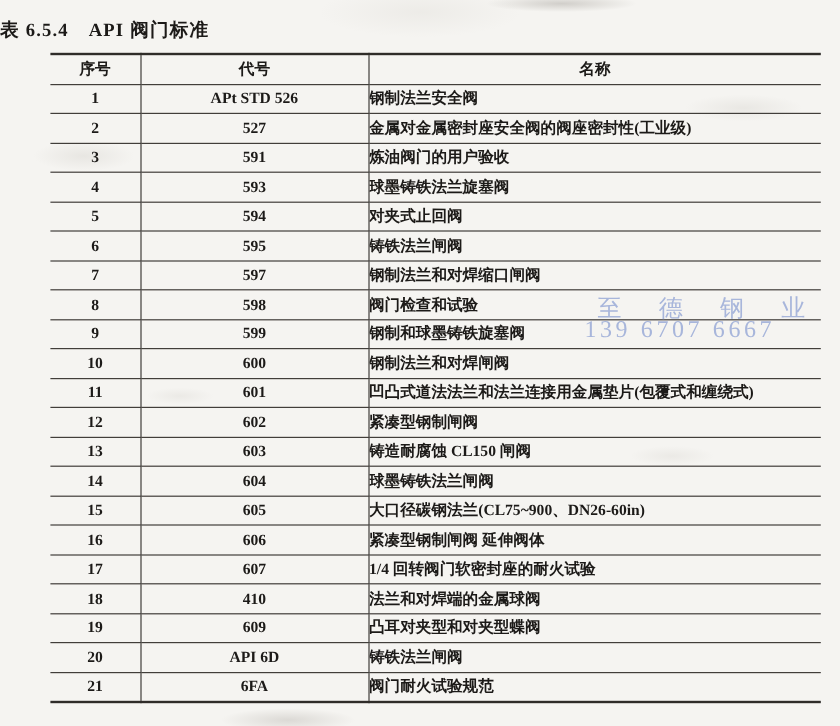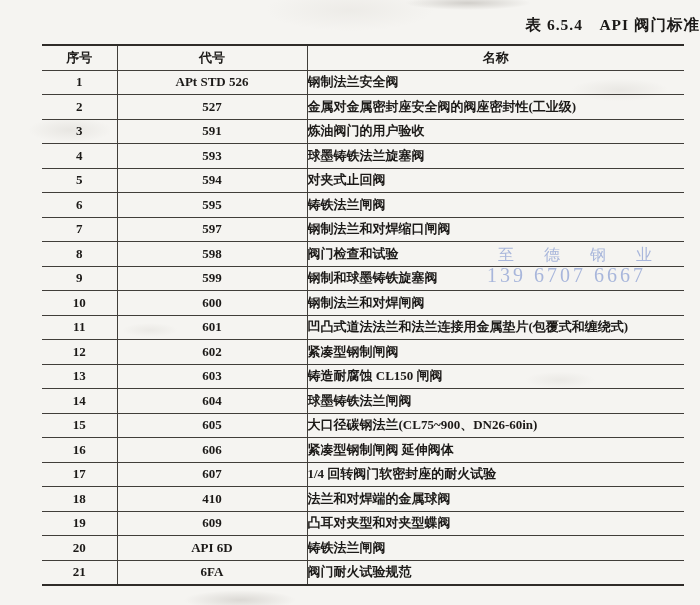--- a/index.html
+++ b/index.html
@@ -19,21 +19,21 @@
       radial-gradient(ellipse 60px 18px at 70px 130px, rgba(185,181,173,0.22), transparent 70%),
       radial-gradient(ellipse 70px 16px at 620px 90px, rgba(185,181,173,0.20), transparent 70%),
       radial-gradient(ellipse 80px 14px at 240px 600px,rgba(160,155,148,0.30), transparent 70%),
       radial-gradient(ellipse 50px 12px at 560px 380px,rgba(190,186,178,0.18), transparent 70%),
       radial-gradient(ellipse 40px 10px at 150px 330px,rgba(190,186,178,0.18), transparent 70%),
       radial-gradient(ellipse 120px 30px at 350px 10px,rgba(200,196,188,0.18), transparent 70%);
   }
   .title {
     position: absolute;
     top: 15px; left: 0; width: 100%;
-    text-align: right;
+    text-align: left;
     font-size: 15.5px;
     font-weight: 700;
     letter-spacing: 1px;
   }
   table.std {
     position: absolute;
     left: 42px; top: 44px;
     width: 642px;
     border-collapse: collapse;
     table-layout: fixed;
@@ -59,21 +59,21 @@
   td.name { text-align: left; padding-left: 9px; }
   .v1 { border-right: 1.5px solid #413e3a; }
   .watermark {
     position: absolute;
     z-index: 5;
     pointer-events: none;
     line-height: 1;
   }
   .wm-1 {
     left: 498px; top: 247px;
-    font-size: 16px;
+    font-size: 20px;
     letter-spacing: 13px;
     font-weight: 400;
   }
   .wm-2 {
     left: 487px; top: 265px;
     font-size: 20px;
     letter-spacing: 3px;
     font-weight: 400;
   }
 </style>

